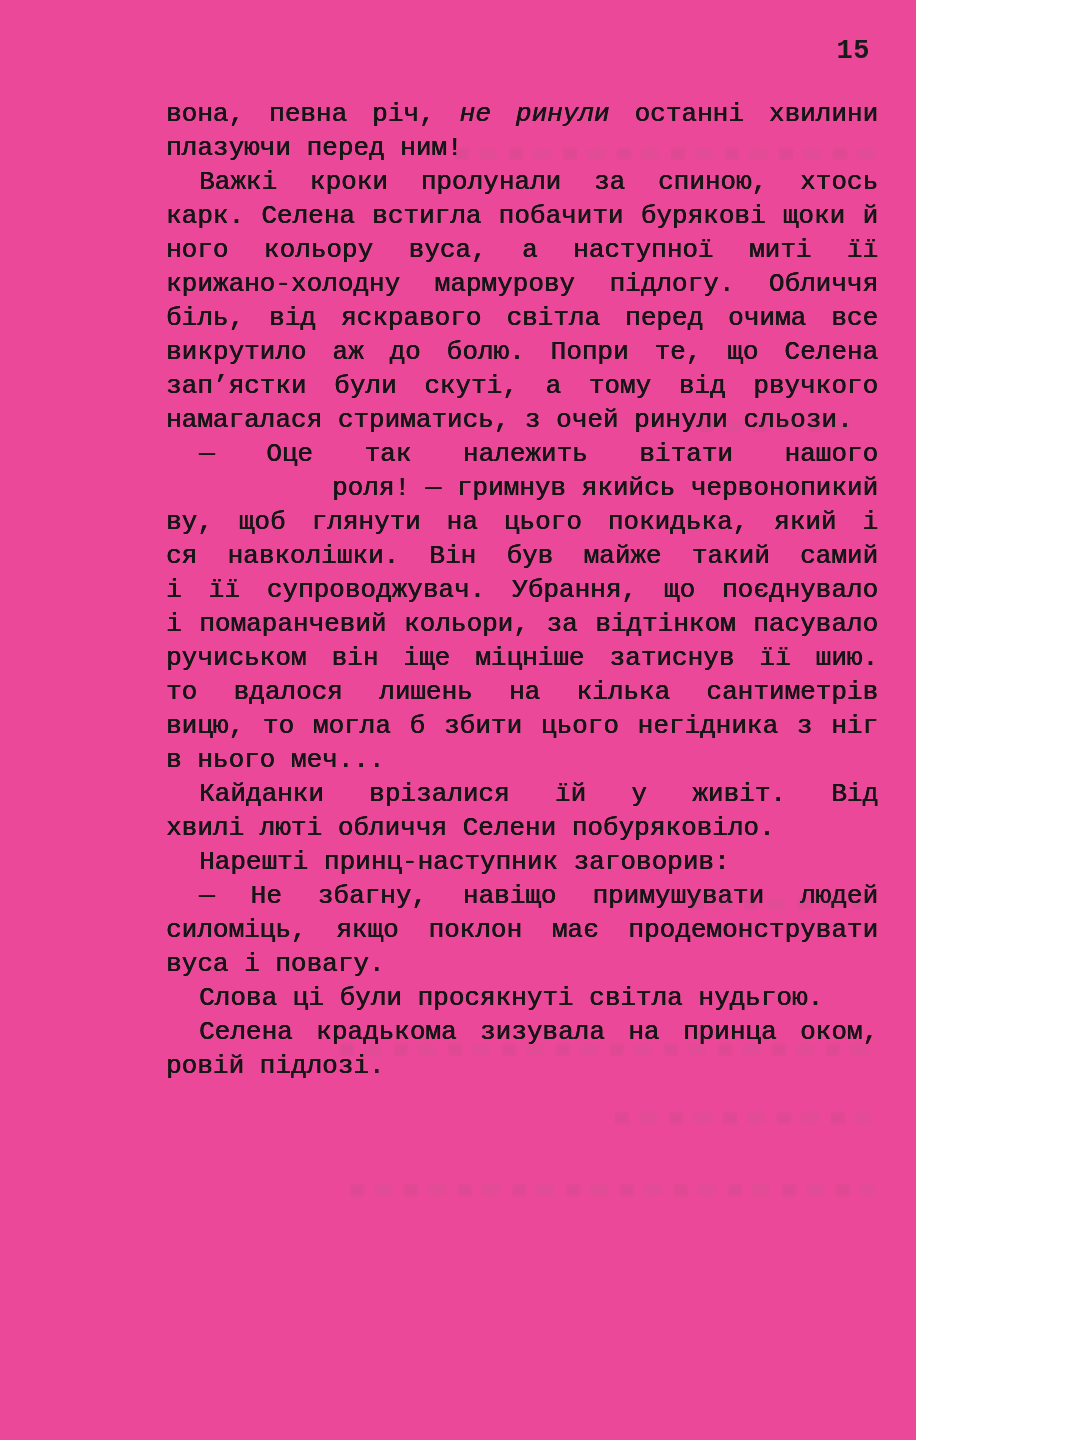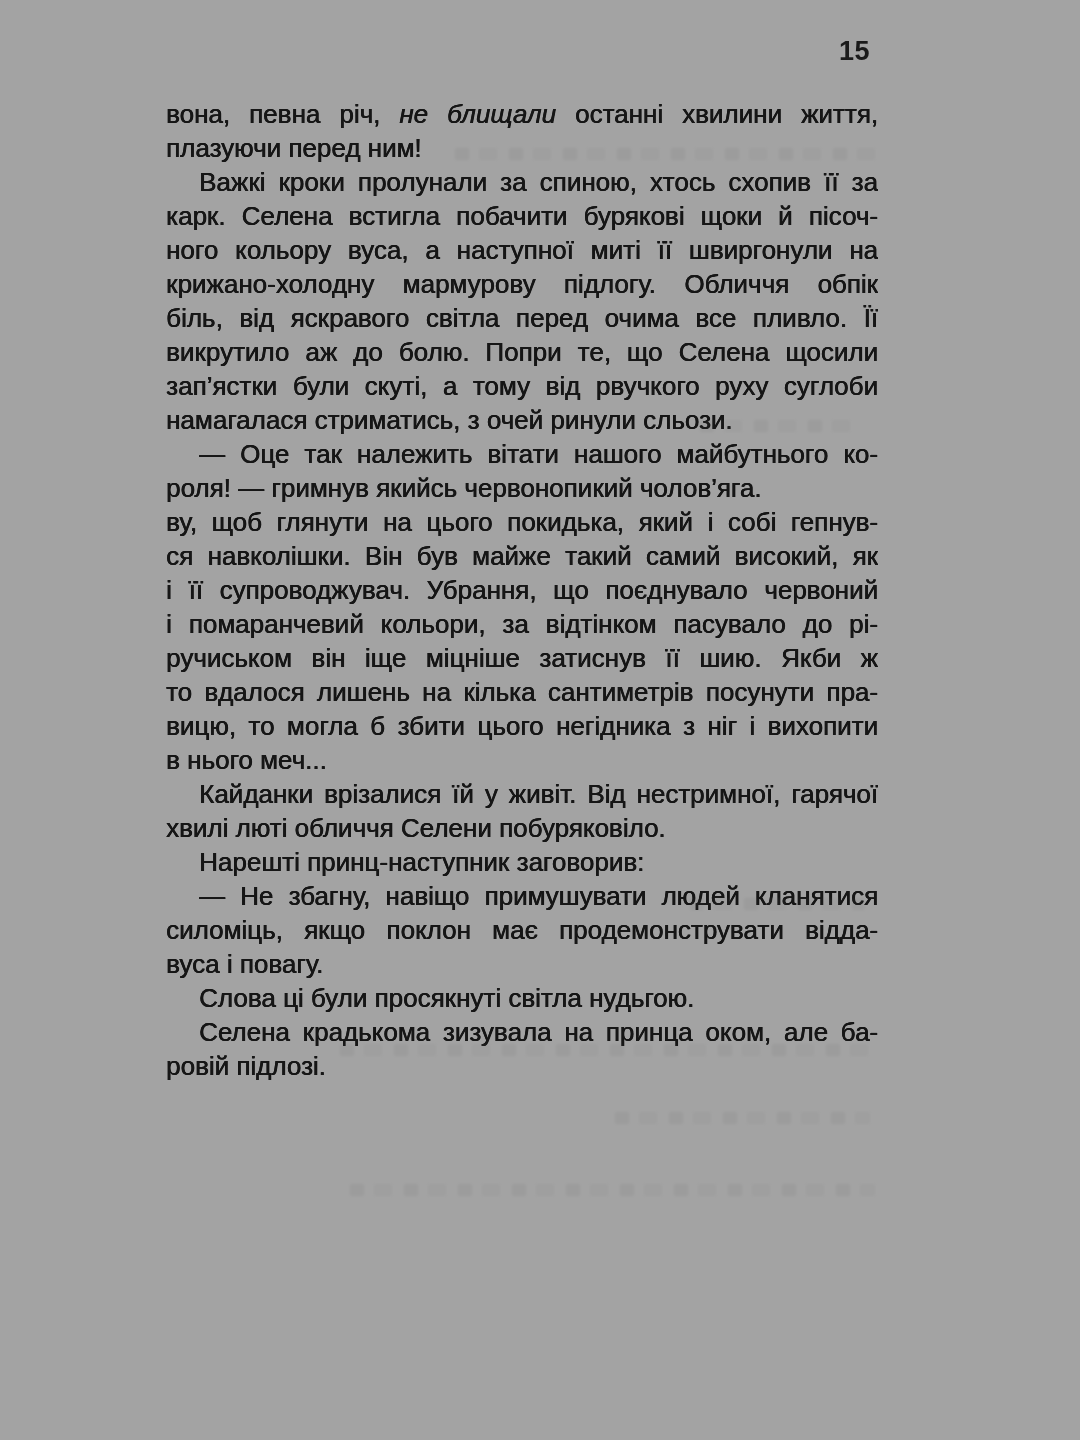--- a/index.html
+++ b/index.html
@@ -2,25 +2,25 @@
 <html><head>
 <meta charset="utf-8">
 <style>
   html, body {
     margin: 0;
     padding: 0;
     background: #ffffff;
   }
   .page {
     position: relative;
-    width: 1080px;
+    width: 916px;
     height: 1440px;
-    background: #a3a3a3;
+    background: #ec4899;
     overflow: hidden;
-    font-family: Liberation Sans, sans-serif;
+    font-family: Liberation Mono, monospace;
     color: #161616;
   }
   .pagenum {
     position: absolute;
     top: 36px;
     left: 166px;
     width: 704px;
     text-align: right;
     font-size: 27px;
     font-weight: bold;
@@ -70,21 +70,21 @@
 </style>
 </head>
 <body>
 
 <div class="page">
 
   <div class="pagenum">15</div>
 
   <div class="textblock">
       <div>
-        <div class="line"><span>вона, певна річ, </span><span class="em">не блищали</span><span> останні хвилини життя,</span></div>
+        <div class="line"><span>вона, певна річ, </span><span class="em">не ринули</span><span> останні хвилини життя,</span></div>
         <div class="line last"><span>плазуючи перед ним!</span></div>
       </div>
       <div>
         <div class="line indent"><span>Важкі кроки пролунали за спиною, хтось схопив її за</span></div>
         <div class="line"><span>карк. Селена встигла побачити бурякові щоки й пісоч-</span></div>
         <div class="line"><span>ного кольору вуса, а наступної миті її швиргонули на</span></div>
         <div class="line"><span>крижано-холодну мармурову підлогу. Обличчя обпік</span></div>
         <div class="line"><span>біль, від яскравого світла перед очима все пливло. Її</span></div>
         <div class="line"><span>викрутило аж до болю. Попри те, що Селена щосили</span></div>
         <div class="line"><span>зап’ястки були скуті, а тому від рвучкого руху суглоби</span></div>

